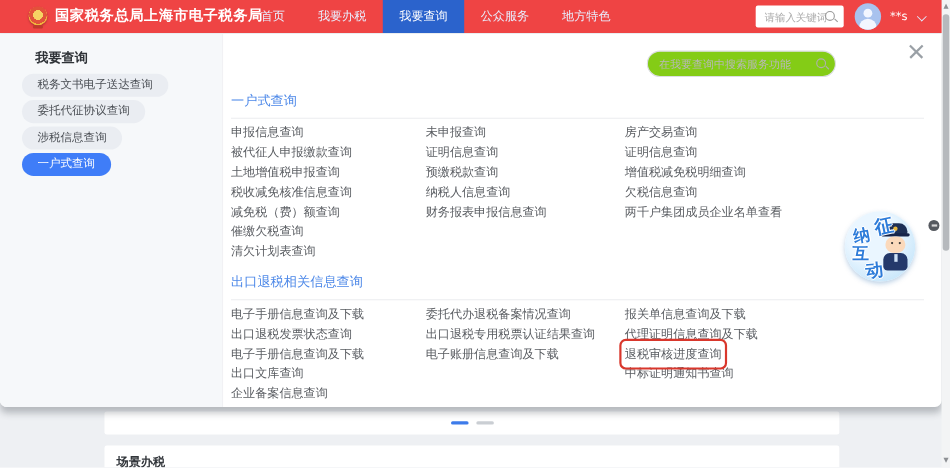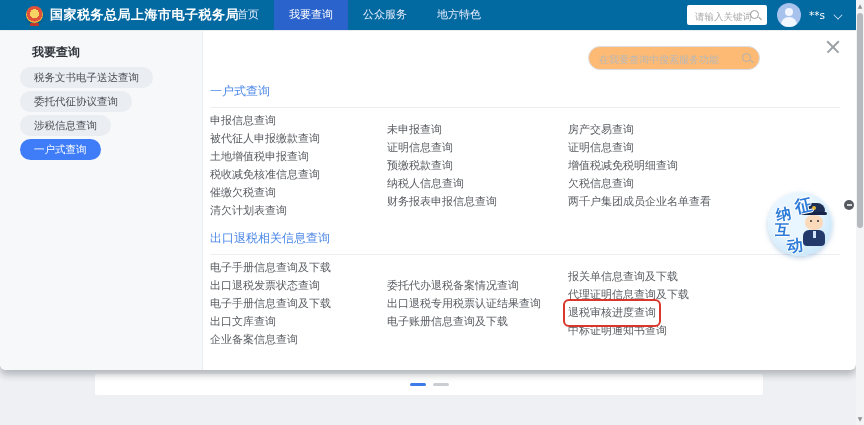--- a/index.html
+++ b/index.html
@@ -1,21 +1,21 @@
 <!DOCTYPE html>
 <html><head>
 <meta charset="utf-8">
 <style>
   html,body{margin:0;padding:0;}
   body{width:864px;height:425px;overflow:hidden;background:#eef0f3;
        font-family:"DejaVu Sans","Liberation Sans",sans-serif;position:relative;}
   .page{position:absolute;inset:0;width:864px;height:425px;background:#eef0f3;overflow:hidden;}
 
   
-  .header{position:absolute;left:0;top:0;width:864px;height:30px;background:#0369a1;z-index:30;}
+  .header{position:absolute;left:0;top:0;width:864px;height:30px;background:#ef4444;z-index:30;}
   .emblem{position:absolute;left:26px;top:6px;width:17px;height:17px;border-radius:50%;
           background:radial-gradient(circle at 50% 45%, #f6d463 0 35%, #e2523a 36% 62%, #f0b93c 63% 100%);
           box-shadow:0 1px 2px rgba(0,0,0,.3);}
   .emblem:after{content:"";position:absolute;left:4px;bottom:-3px;width:9px;height:3px;background:#c0392b;border-radius:1px;}
   .site-title{position:absolute;left:50px;top:0;height:30px;line-height:30px;color:#fff;
               font-size:13px;font-weight:bold;letter-spacing:.5px;white-space:nowrap;}
   .nav{position:absolute;left:222px;top:0;height:30px;display:flex;}
   .nav-item{height:30px;line-height:30px;padding:0 15px;font-size:11px;color:#e8efff;cursor:pointer;white-space:nowrap;}
   .nav-item.active{background:#2b63cc;color:#fff;}
   .hsearch{position:absolute;left:687px;top:5px;width:80px;height:20px;background:#fff;border-radius:2px;}
@@ -34,35 +34,35 @@
   .panel{position:absolute;left:0;top:31px;width:856px;height:339px;background:#fff;
          border-radius:0 0 6px 6px;box-shadow:0 5px 7px rgba(50,55,65,.30);z-index:20;}
   .p-sidebar{position:absolute;left:0;top:0;width:202px;height:339px;background:#f6f8fa;border-radius:0 0 0 6px;border-right:1px solid #ecedf0;}
   .sb-title{position:absolute;left:32px;top:13px;font-size:12px;font-weight:bold;color:#2f3338;}
   .sb-items{position:absolute;left:20px;top:36px;}
   .pill{height:21px;line-height:21px;margin-bottom:3px;padding:0 14px;border-radius:11px;
         background:#eaedf2;color:#4b4f55;font-size:10.5px;width:max-content;cursor:pointer;white-space:nowrap;}
   .pill.active{background:#3f7df8;color:#fff;}
 
   .p-content{position:absolute;left:202px;top:0;width:654px;height:339px;}
-  .psearch{position:absolute;left:386px;top:15px;width:170px;height:22px;border:1px solid #dcdee2;border-radius:12px;background:#fdba74;}
+  .psearch{position:absolute;left:386px;top:15px;width:170px;height:22px;border:1px solid #dcdee2;border-radius:12px;background:#84cc16;}
   .psearch input{position:absolute;left:8px;top:0;width:134px;height:22px;border:0;outline:0;font-size:10px;color:#555;background:transparent;font-family:inherit;}
   .psearch input::placeholder{color:#b8b8b8;}
   .psearch .mag{right:8px;top:6px;border-color:#b0b0b0;}
   .psearch .mag:after{background:#b0b0b0;}
   .close-x{position:absolute;right:16px;top:9px;width:14px;height:14px;cursor:pointer;}
   .close-x:before,.close-x:after{content:"";position:absolute;left:-1px;top:6px;width:16px;height:1.6px;background:#9aa0a6;}
   .close-x:before{transform:rotate(45deg);}
   .close-x:after{transform:rotate(-45deg);}
 
   .sections{position:absolute;left:8px;top:52px;width:638px;}
   .section{margin-bottom:10px;}
   .sec-title{font-size:12px;color:#4b87e8;font-weight:500;}
   .sec-divider{height:1px;background:#edeef1;margin:7px 0 4px 0;width:630px;}
-  .cols{display:flex;align-items:center;}
+  .cols{display:flex;align-items:flex-start;}
   .col{width:177px;}
   .col:nth-child(2){width:181px;}
   .col:nth-child(3){width:272px;}
   .link{font-size:11px;color:#595c61;line-height:18px;height:18px;cursor:pointer;white-space:nowrap;width:max-content;}
   .link.hl{outline:2px solid #d9372c;outline-offset:3px;border-radius:1px;}
 
   
   .badge{position:absolute;left:768px;top:192px;width:64px;height:64px;z-index:40;cursor:pointer;}
   .badge-circle{position:absolute;inset:0;border-radius:50%;
     background:radial-gradient(circle at 40% 35%, #eaf6ff 0 40%, #bfe2f9 90%);
@@ -101,26 +101,30 @@
 </style>
 </head>
 <body>
 
 <div class="page">
 
   <div class="under-card1" id="dots">
       <span class="dash active"></span>
       <span class="dash"></span>
     </div>
+  <div class="under-card2">
+    <div class="next-title">场景办税</div>
+  </div>
 
   <div class="header">
     <div class="emblem"></div>
     <div class="site-title">国家税务总局上海市电子税务局</div>
     <div class="nav" id="nav">
         <div class="nav-item">首页</div>
+        <div class="nav-item">我要办税</div>
         <div class="nav-item active">我要查询</div>
         <div class="nav-item">公众服务</div>
         <div class="nav-item">地方特色</div>
       </div>
     <div class="hsearch">
       <input placeholder="请输入关键词" style="">
       <span class="mag"></span>
     </div>
     <div class="avatar"></div>
     <div class="user-label">**s</div>
@@ -145,20 +149,21 @@
       <div class="sections" id="sections">
           <div class="section">
             <div class="sec-title">一户式查询</div>
             <div class="sec-divider"></div>
             <div class="cols">
               <div class="col">
                 <div class="link">申报信息查询</div>
                 <div class="link">被代征人申报缴款查询</div>
                 <div class="link">土地增值税申报查询</div>
                 <div class="link">税收减免核准信息查询</div>
+                <div class="link">减免税（费）额查询</div>
                 <div class="link">催缴欠税查询</div>
                 <div class="link">清欠计划表查询</div>
               </div>
               <div class="col">
                 <div class="link">未申报查询</div>
                 <div class="link">证明信息查询</div>
                 <div class="link">预缴税款查询</div>
                 <div class="link">纳税人信息查询</div>
                 <div class="link">财务报表申报信息查询</div>
               </div>

